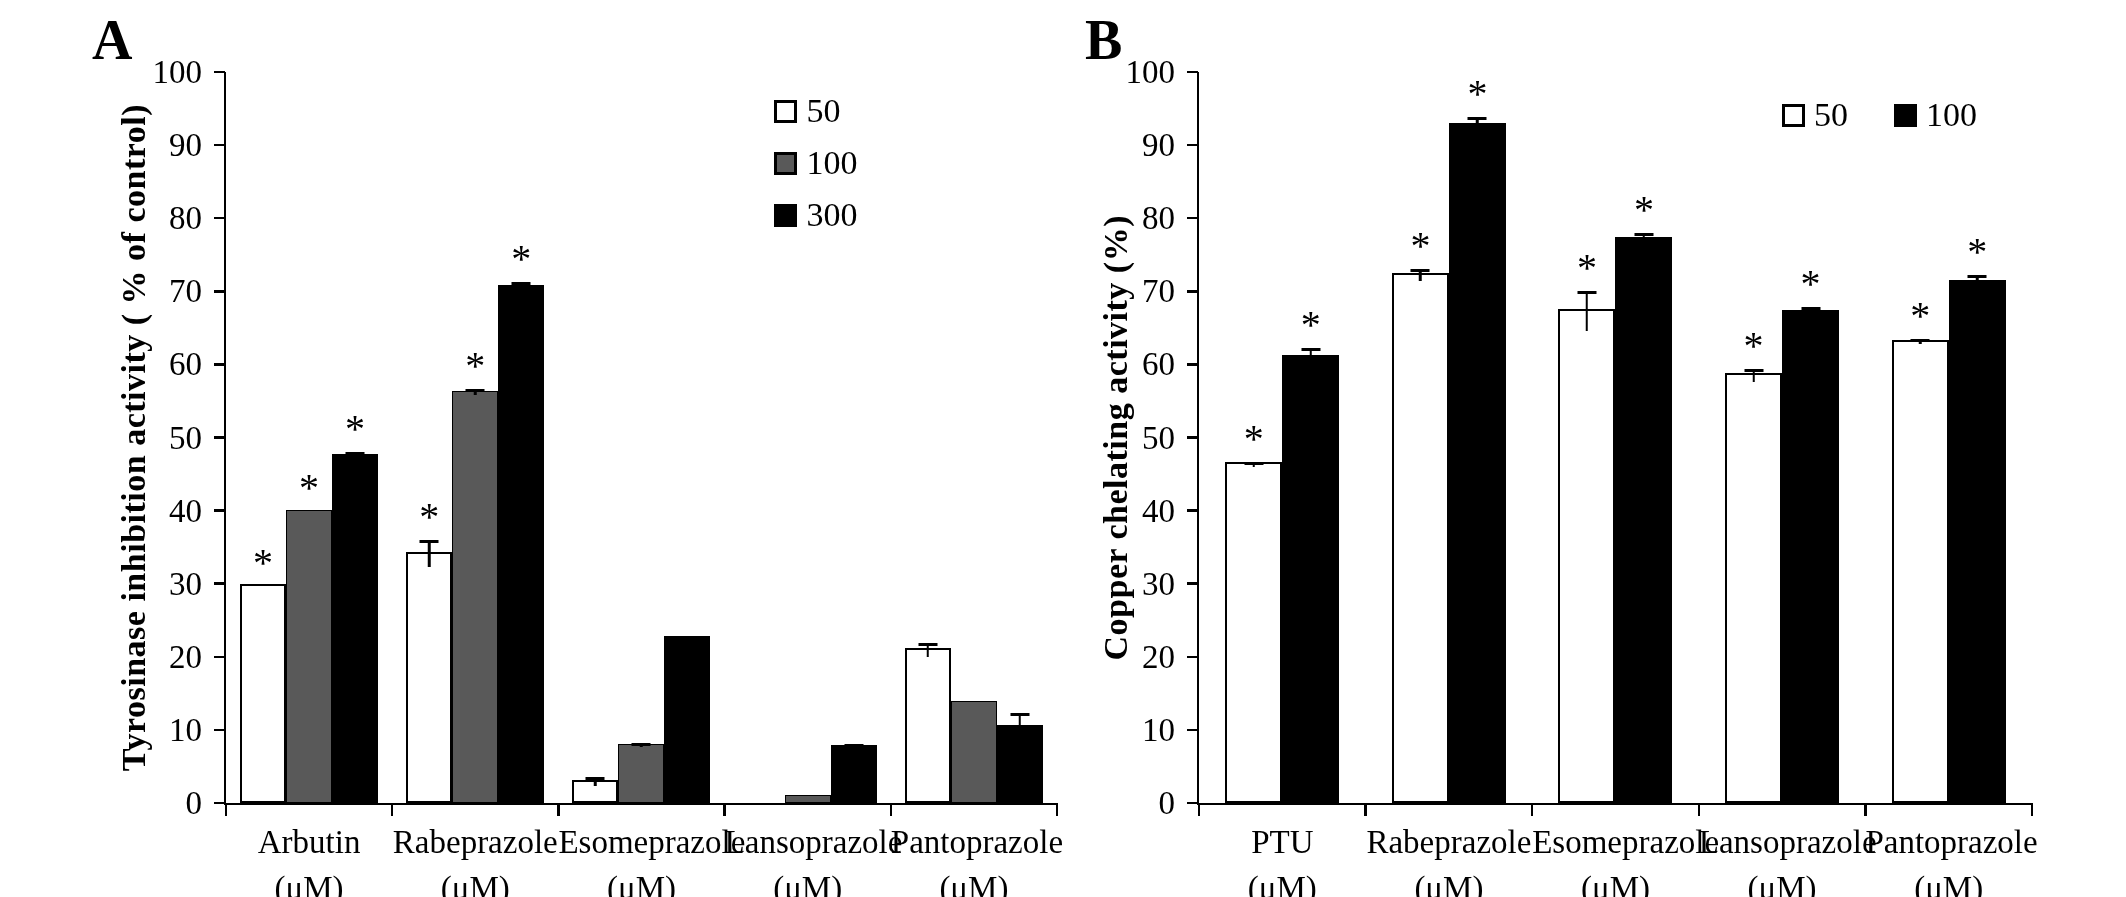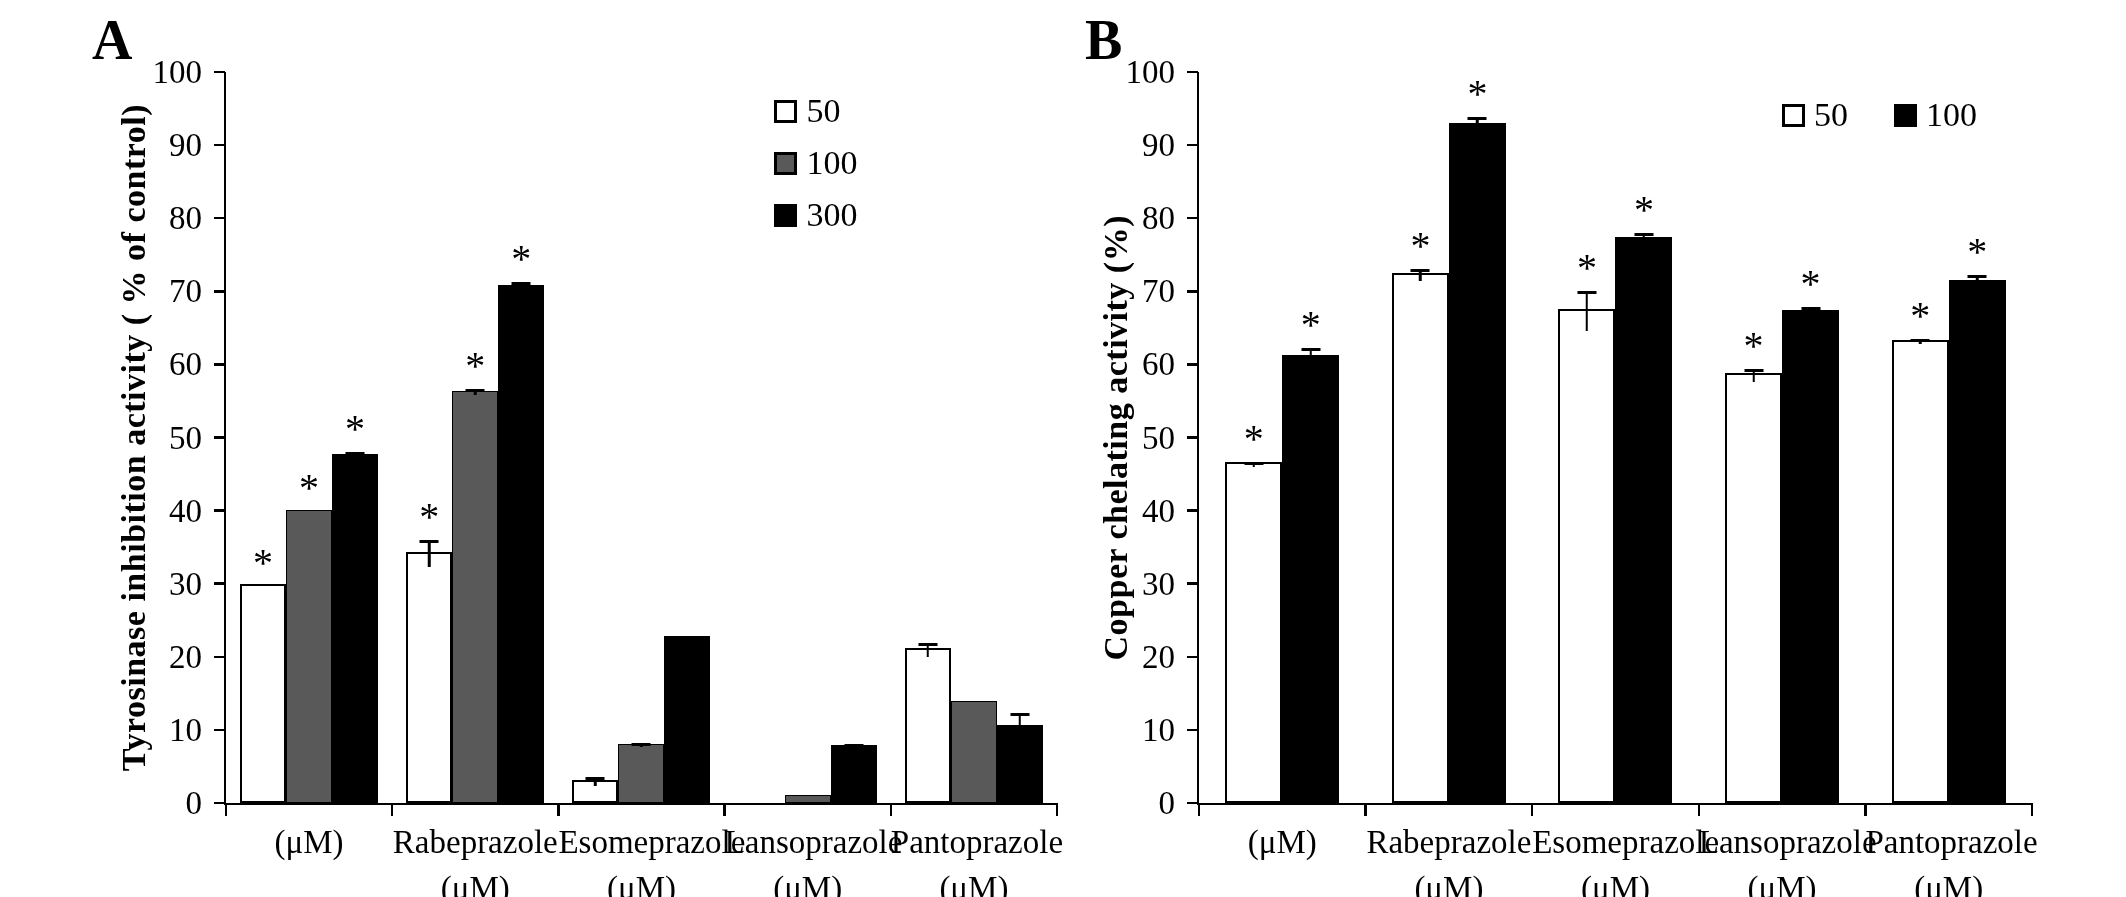--- a/index.html
+++ b/index.html
@@ -78,20 +78,21 @@
           <div class="bar b-gray" style="width: 46px; height: 293.131px;">
             <div class="star" style="bottom: calc(100% + 8px);">*</div>
           </div>
           <div class="bar b-black" style="width: 46px; height: 348.687px;">
             <div class="whisker" style="height: 4.386px; bottom: calc(100% - 2.193px);"></div>
             <div class="wcap" style="bottom: calc(100% - 0.807px);"></div>
             <div class="star" style="bottom: calc(100% + 10.193px);">*</div>
           </div>
         </div>
         <div class="cat" style="left: 0px; width: 166.2px;">
+          <div class="">Arbutin</div>
           <div class="">(μM)</div>
         </div>
         <div class="cell" style="left: 166.2px; width: 166.2px;">
           <div class="bar b-white" style="width: 46px; height: 251.464px;">
             <div class="whisker" style="height: 27.778px; bottom: calc(100% - 13.889px);"></div>
             <div class="wcap" style="bottom: calc(100% + 10.889px);"></div>
             <div class="star" style="bottom: calc(100% + 21.889px);">*</div>
           </div>
           <div class="bar b-gray" style="width: 46px; height: 412.284px;">
             <div class="whisker" style="height: 5.848px; bottom: calc(100% - 2.924px);"></div>
@@ -207,20 +208,21 @@
             <div class="wcap" style="bottom: calc(100% - 0.807px);"></div>
             <div class="star" style="bottom: calc(100% + 10.193px);">*</div>
           </div>
           <div class="bar b-black" style="width: 57px; height: 448.103px;">
             <div class="whisker" style="height: 13.158px; bottom: calc(100% - 6.579px);"></div>
             <div class="wcap" style="bottom: calc(100% + 3.579px);"></div>
             <div class="star" style="bottom: calc(100% + 14.579px);">*</div>
           </div>
         </div>
         <div class="cat" style="left: 0px; width: 166.6px;">
+          <div class="">PTU</div>
           <div class="">(μM)</div>
         </div>
         <div class="cell" style="left: 166.6px; width: 166.6px;">
           <div class="bar b-white" style="width: 57px; height: 529.975px;">
             <div class="whisker" style="height: 11.696px; bottom: calc(100% - 5.848px);"></div>
             <div class="wcap" style="bottom: calc(100% + 2.848px);"></div>
             <div class="star" style="bottom: calc(100% + 13.848px);">*</div>
           </div>
           <div class="bar b-black" style="width: 57px; height: 679.83px;">
             <div class="whisker" style="height: 13.158px; bottom: calc(100% - 6.579px);"></div>

